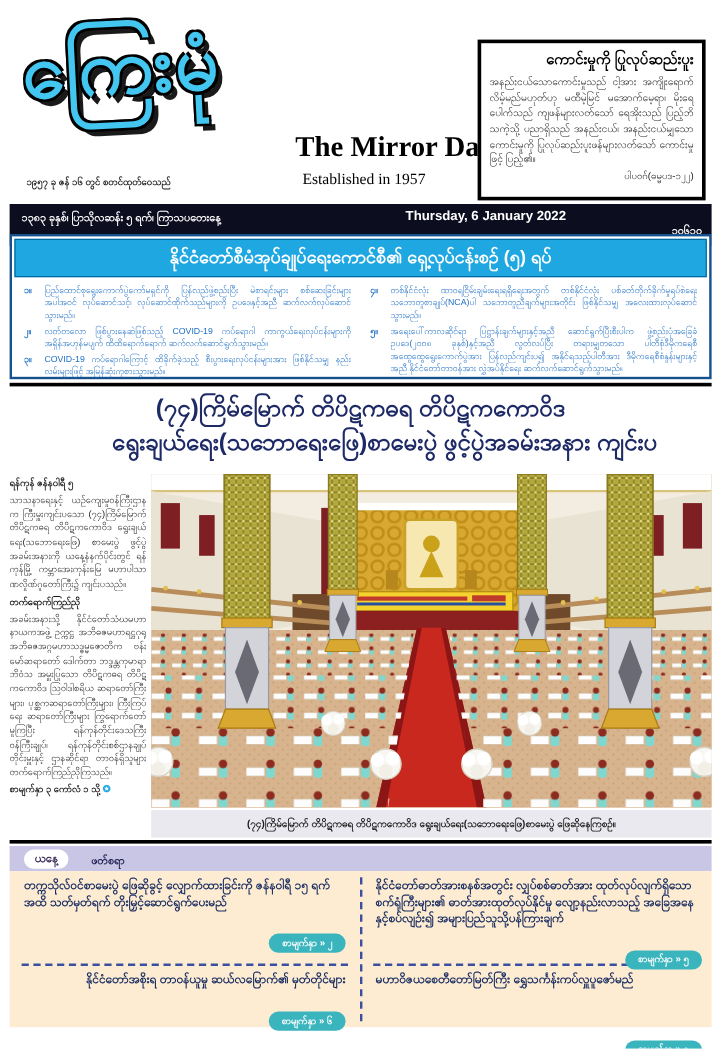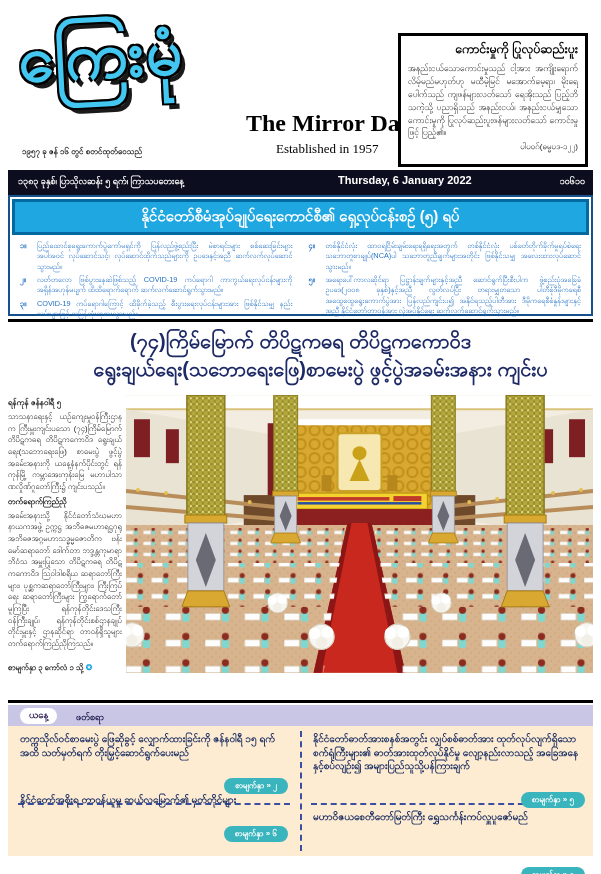--- a/index.html
+++ b/index.html
@@ -6,77 +6,77 @@
   .page{position:relative;width:601px;height:874px;background:#fff;overflow:hidden;
         font-family:"Liberation Sans",sans-serif;color:#111;}
   .abs{position:absolute;}
 
   
   .logo{left:18px;top:22px;width:225px;font-weight:bold;font-size:64px;line-height:1.0;
         color:#43c6f0;transform:rotate(-3deg);letter-spacing:2px;
         text-shadow:-2px -2px 0 #000,2px -2px 0 #000,-2px 2px 0 #000,2px 2px 0 #000,5px 6px 0 #1a1a1a;}
   .tagline{left:22px;top:146px;width:215px;font-size:8px;color:#222;font-weight:bold;}
   .eng-title{left:246px;top:110px;font-family:"Liberation Serif",serif;font-weight:bold;font-size:24px;color:#000;}
-  .established{left:252px;top:141px;font-family:"Liberation Serif",serif;font-size:13px;color:#000;margin-left:24px;}
+  .established{left:252px;top:141px;font-family:"Liberation Serif",serif;font-size:13px;color:#000;}
   .quote-box{left:398px;top:33px;width:190px;height:134px;border:3px solid #000;background:#fff;
              padding:5px 7px;box-sizing:border-box;}
   .quote-title{font-size:12.5px;font-weight:bold;text-align:right;margin-bottom:3px;color:#000;}
   .quote-body{font-size:8.6px;line-height:1.5;text-align:justify;color:#1a1a1a;}
   .quote-attr{font-size:8px;text-align:right;margin-top:2px;color:#1a1a1a;}
 
   
   .date-bar{left:8px;top:170px;width:585px;height:35px;background:#0d0d20;color:#fff;}
   .date-bar .mm{position:absolute;left:10px;top:5px;font-size:9px;font-weight:bold;}
   .date-bar .en{position:absolute;left:330px;top:4px;font-size:11px;font-weight:bold;}
-  .date-bar .issue{position:absolute;right:8px;top:5px;font-size:9px;font-weight:bold;}
+  .date-bar .issue{position:absolute;right:8px;top:16px;font-size:9px;font-weight:bold;}
 
   
   .roadmap{left:8px;top:195px;width:585px;height:121px;border:2px solid #15518c;background:#fff;box-sizing:border-box;}
-  .roadmap-title{margin:2px;background:#1fa7e2;border:3px solid #0369a1;color:#fff;font-weight:bold;
+  .roadmap-title{margin:2px;background:#1fa7e2;border:1px solid #0369a1;color:#fff;font-weight:bold;
                  font-size:15px;text-align:center;padding:4px 0;}
   .roadmap-cols{display:flex;gap:16px;padding:4px 10px 0 10px;}
   .roadmap-col{flex:1;}
   .rm-item{display:flex;gap:4px;margin-bottom:3px;}
   .rm-num{flex:0 0 13px;font-size:7.5px;font-weight:bold;color:#1f6fc4;}
   .rm-text{font-size:7.3px;line-height:1.42;text-align:justify;color:#1f6fc4;}
 
   .rule{background:#000;left:8px;width:585px;height:3px;}
   .rule1{top:319px;} .rule2{top:700px;}
 
   
   .headline{left:0;top:327px;width:601px;text-align:center;color:#1e2a66;font-weight:bold;}
   .headline .l1{font-size:20px;line-height:1.4;}
   .headline .l2{font-size:20px;line-height:1.4;padding-left:40px;}
 
   
   .article-col{left:8px;top:397px;width:114px;height:300px;overflow:hidden;font-size:7.8px;
                line-height:1.5;text-align:justify;color:#222;}
   .dateline{font-weight:bold;font-size:8px;margin-bottom:2px;}
   .subhead{font-weight:bold;margin:3px 0 2px 0;color:#111;}
-  .cont{font-weight:bold;margin-top:12px;}
+  .cont{font-weight:bold;margin-top:2px;}
   .cont .star{color:#1fa7e2;}
 
   
   .photo{left:126px;top:395px;width:467px;height:278px;background:#d8b48e;}
   .caption{left:126px;top:675px;width:467px;height:23px;background:#e9e9ef;
            font-size:8.3px;font-weight:bold;color:#1a1a1a;text-align:center;line-height:23px;}
 
   
   .today-band{left:8px;top:705px;width:585px;height:21px;background:#c9c5e4;}
   .today-pill{position:absolute;left:12px;top:3px;background:#fff;border-radius:9px;
               padding:1px 9px;font-size:9.5px;font-weight:bold;color:#2a1a4d;}
   .today-label{position:absolute;left:68px;top:6px;font-size:9px;font-weight:bold;color:#1b1b4d;}
 
   .teasers{left:8px;top:726px;width:585px;height:130px;background:#fdecd2;}
   .vsep{position:absolute;left:292px;top:5px;height:120px;border-left:2px dashed #3a4fa0;}
   .hsep{position:absolute;top:77px;border-top:2px dashed #3a4fa0;}
   .hsep.left{left:10px;width:272px;} .hsep.right{left:303px;width:272px;}
   .teaser{position:absolute;display:flex;flex-direction:column;}
   .t1{left:12px;top:6px;width:268px;} .t2{left:305px;top:6px;width:272px;}
-  .t3{left:12px;top:67px;width:268px;} .t4{left:305px;top:84px;width:272px;gap:24px;}
+  .t3{left:12px;top:84px;width:268px;text-align:right;} .t4{left:305px;top:84px;width:272px;gap:24px;}
   .teaser-text{font-size:10px;font-weight:bold;color:#1c2f63;line-height:1.35;}
   .badge{align-self:flex-end;background:#3ab5bd;color:#fff;border-radius:9px;
          font-size:8px;font-weight:bold;padding:2px 11px;margin-top:19px;}
 </style>
 </head>
 <body>
 
 <div class="page">
 
   <div class="abs logo">ကြေးမုံ</div>
@@ -283,20 +283,21 @@
 
       <g>
         <use href="#pillarSm" transform="translate(160,0)"></use>
         <use href="#pillarSm" transform="translate(318,0)"></use>
         <use href="#pillarBig" transform="translate(80,0)"></use>
         <use href="#pillarBig" transform="translate(400,0)"></use>
       </g>
     </svg>
   </div>
 
+  <div class="abs caption">(၇၄)ကြိမ်မြောက် တိပိဋကဓရ တိပိဋကကောဝိဒ ရွေးချယ်ရေး(သဘောရေးဖြေ)စာမေးပွဲ ဖြေဆိုနေကြစဉ်။</div>
 
   <div class="abs rule rule2"></div>
 
   <div class="abs today-band">
     <span class="today-pill">ယနေ့</span>
     <span class="today-label">ဖတ်စရာ</span>
   </div>
 
   <div class="abs teasers">
     <div class="vsep"></div>

